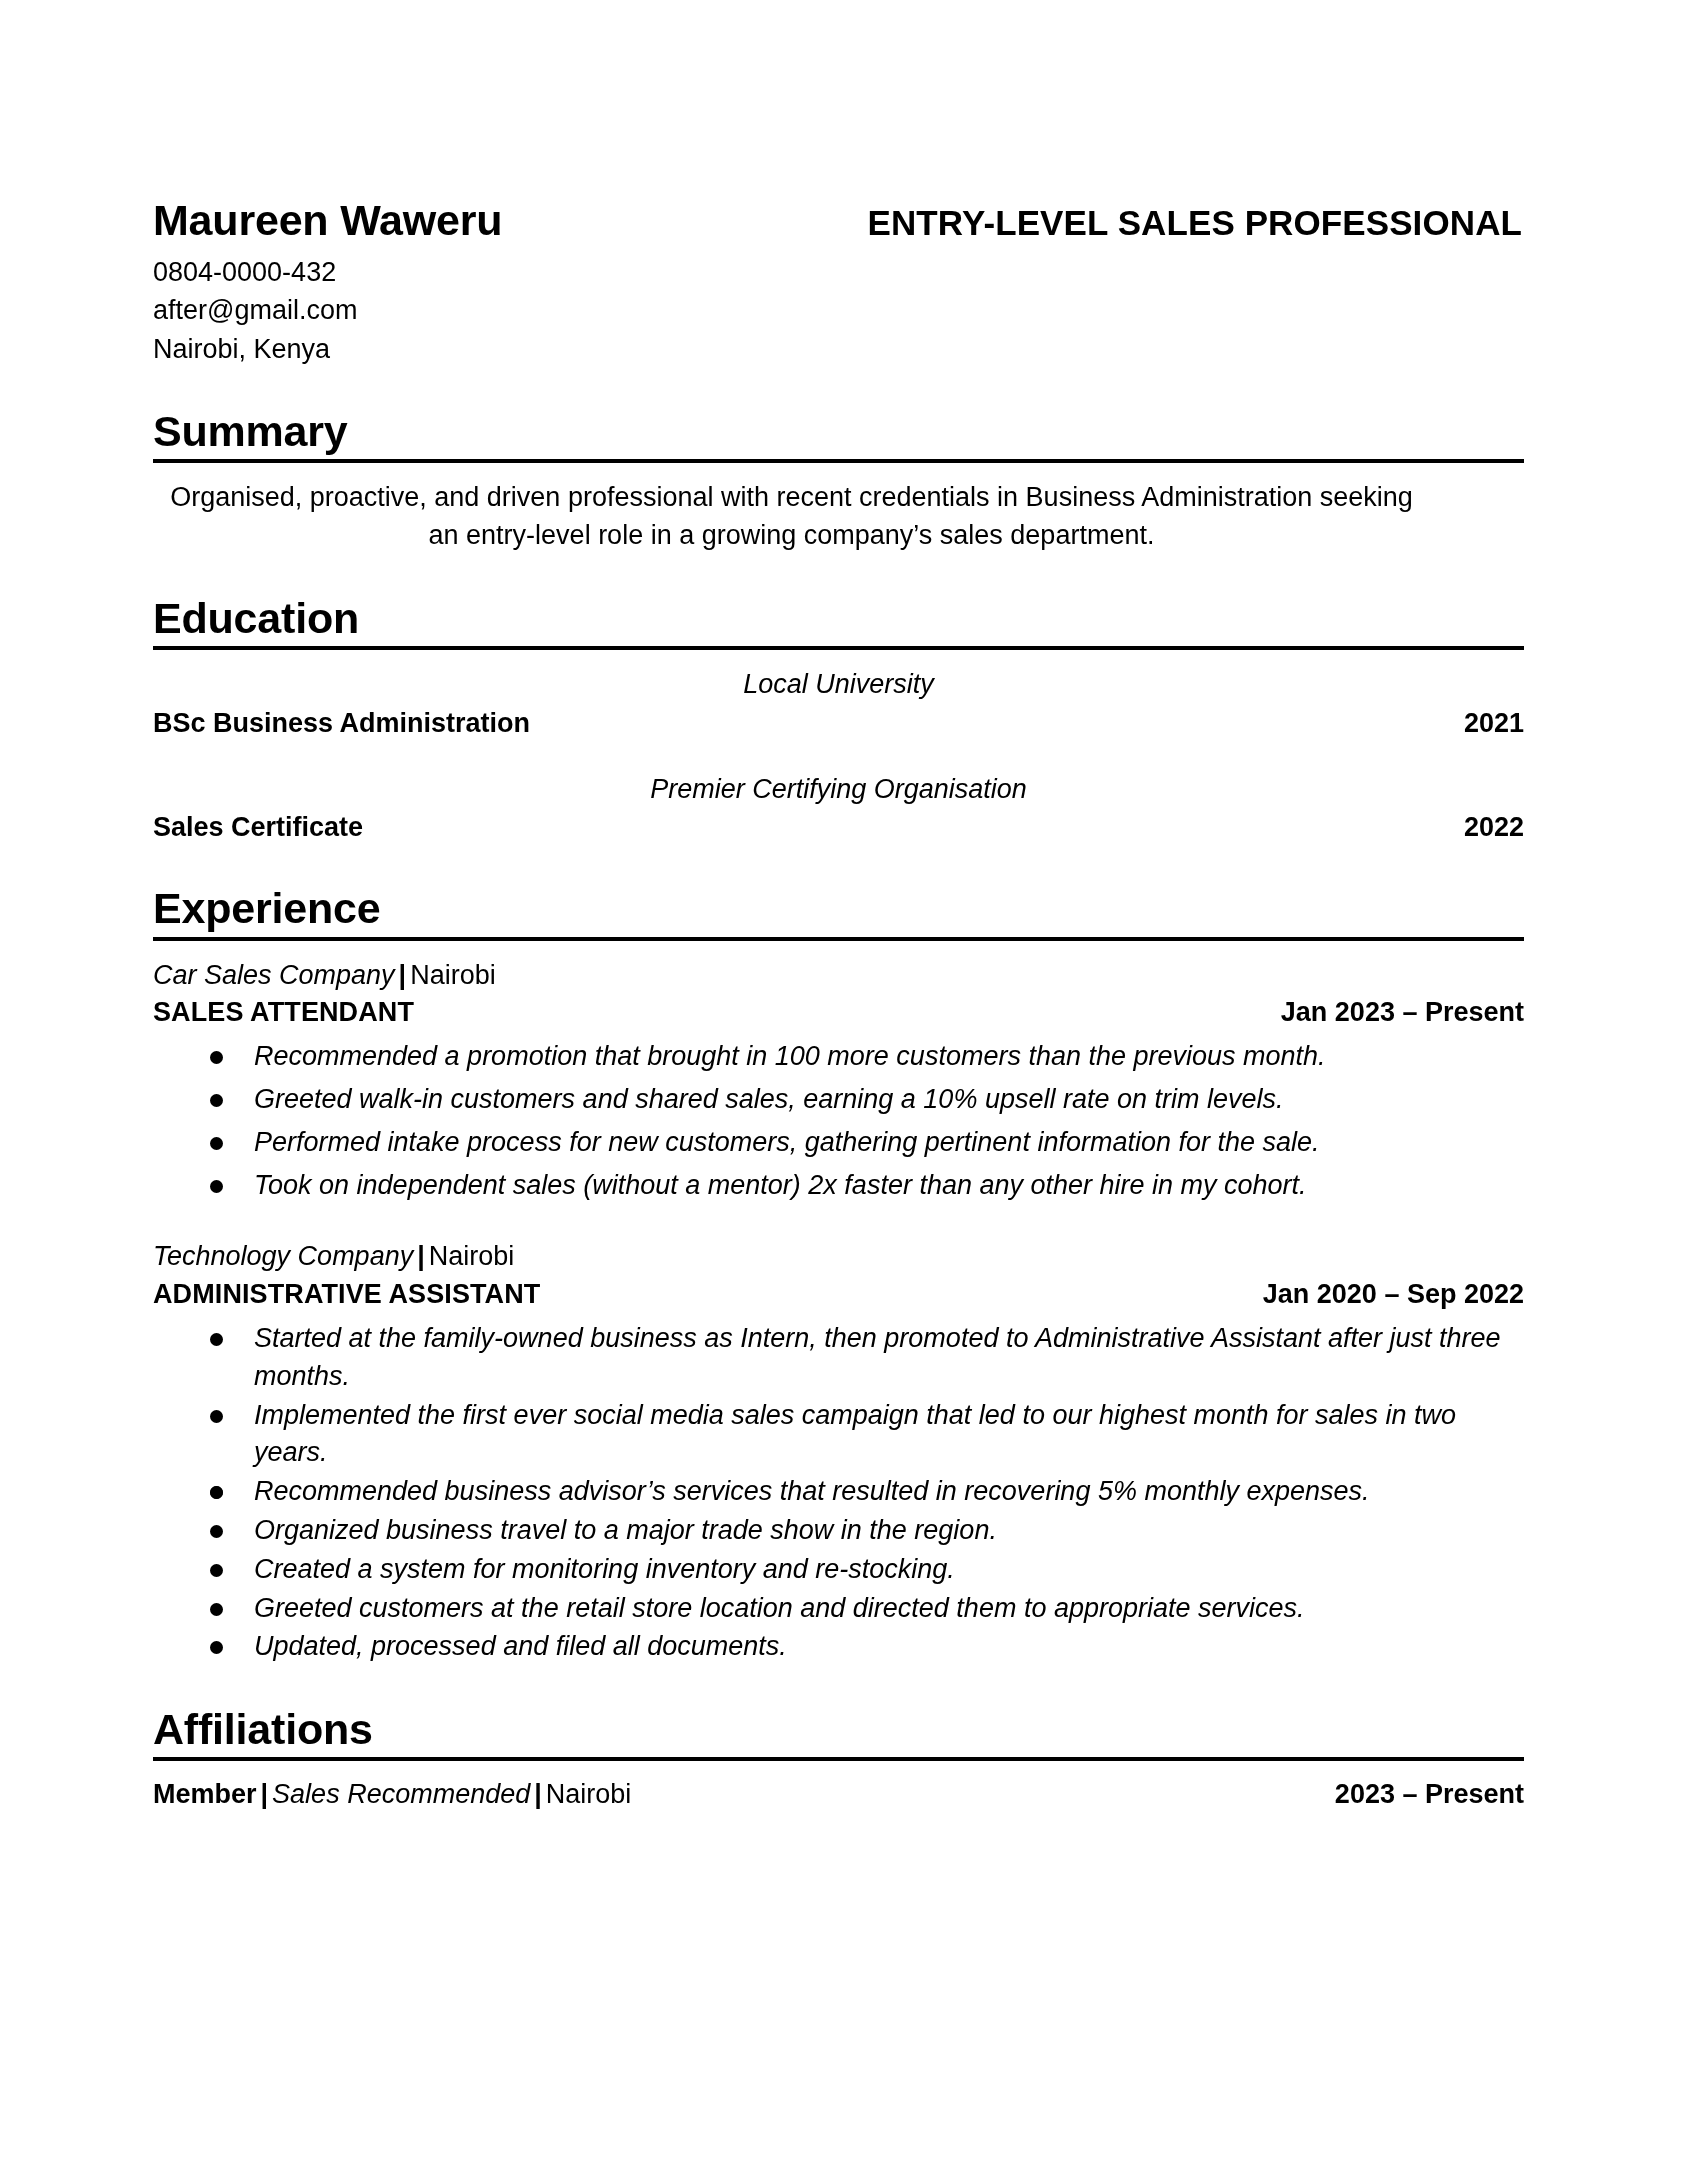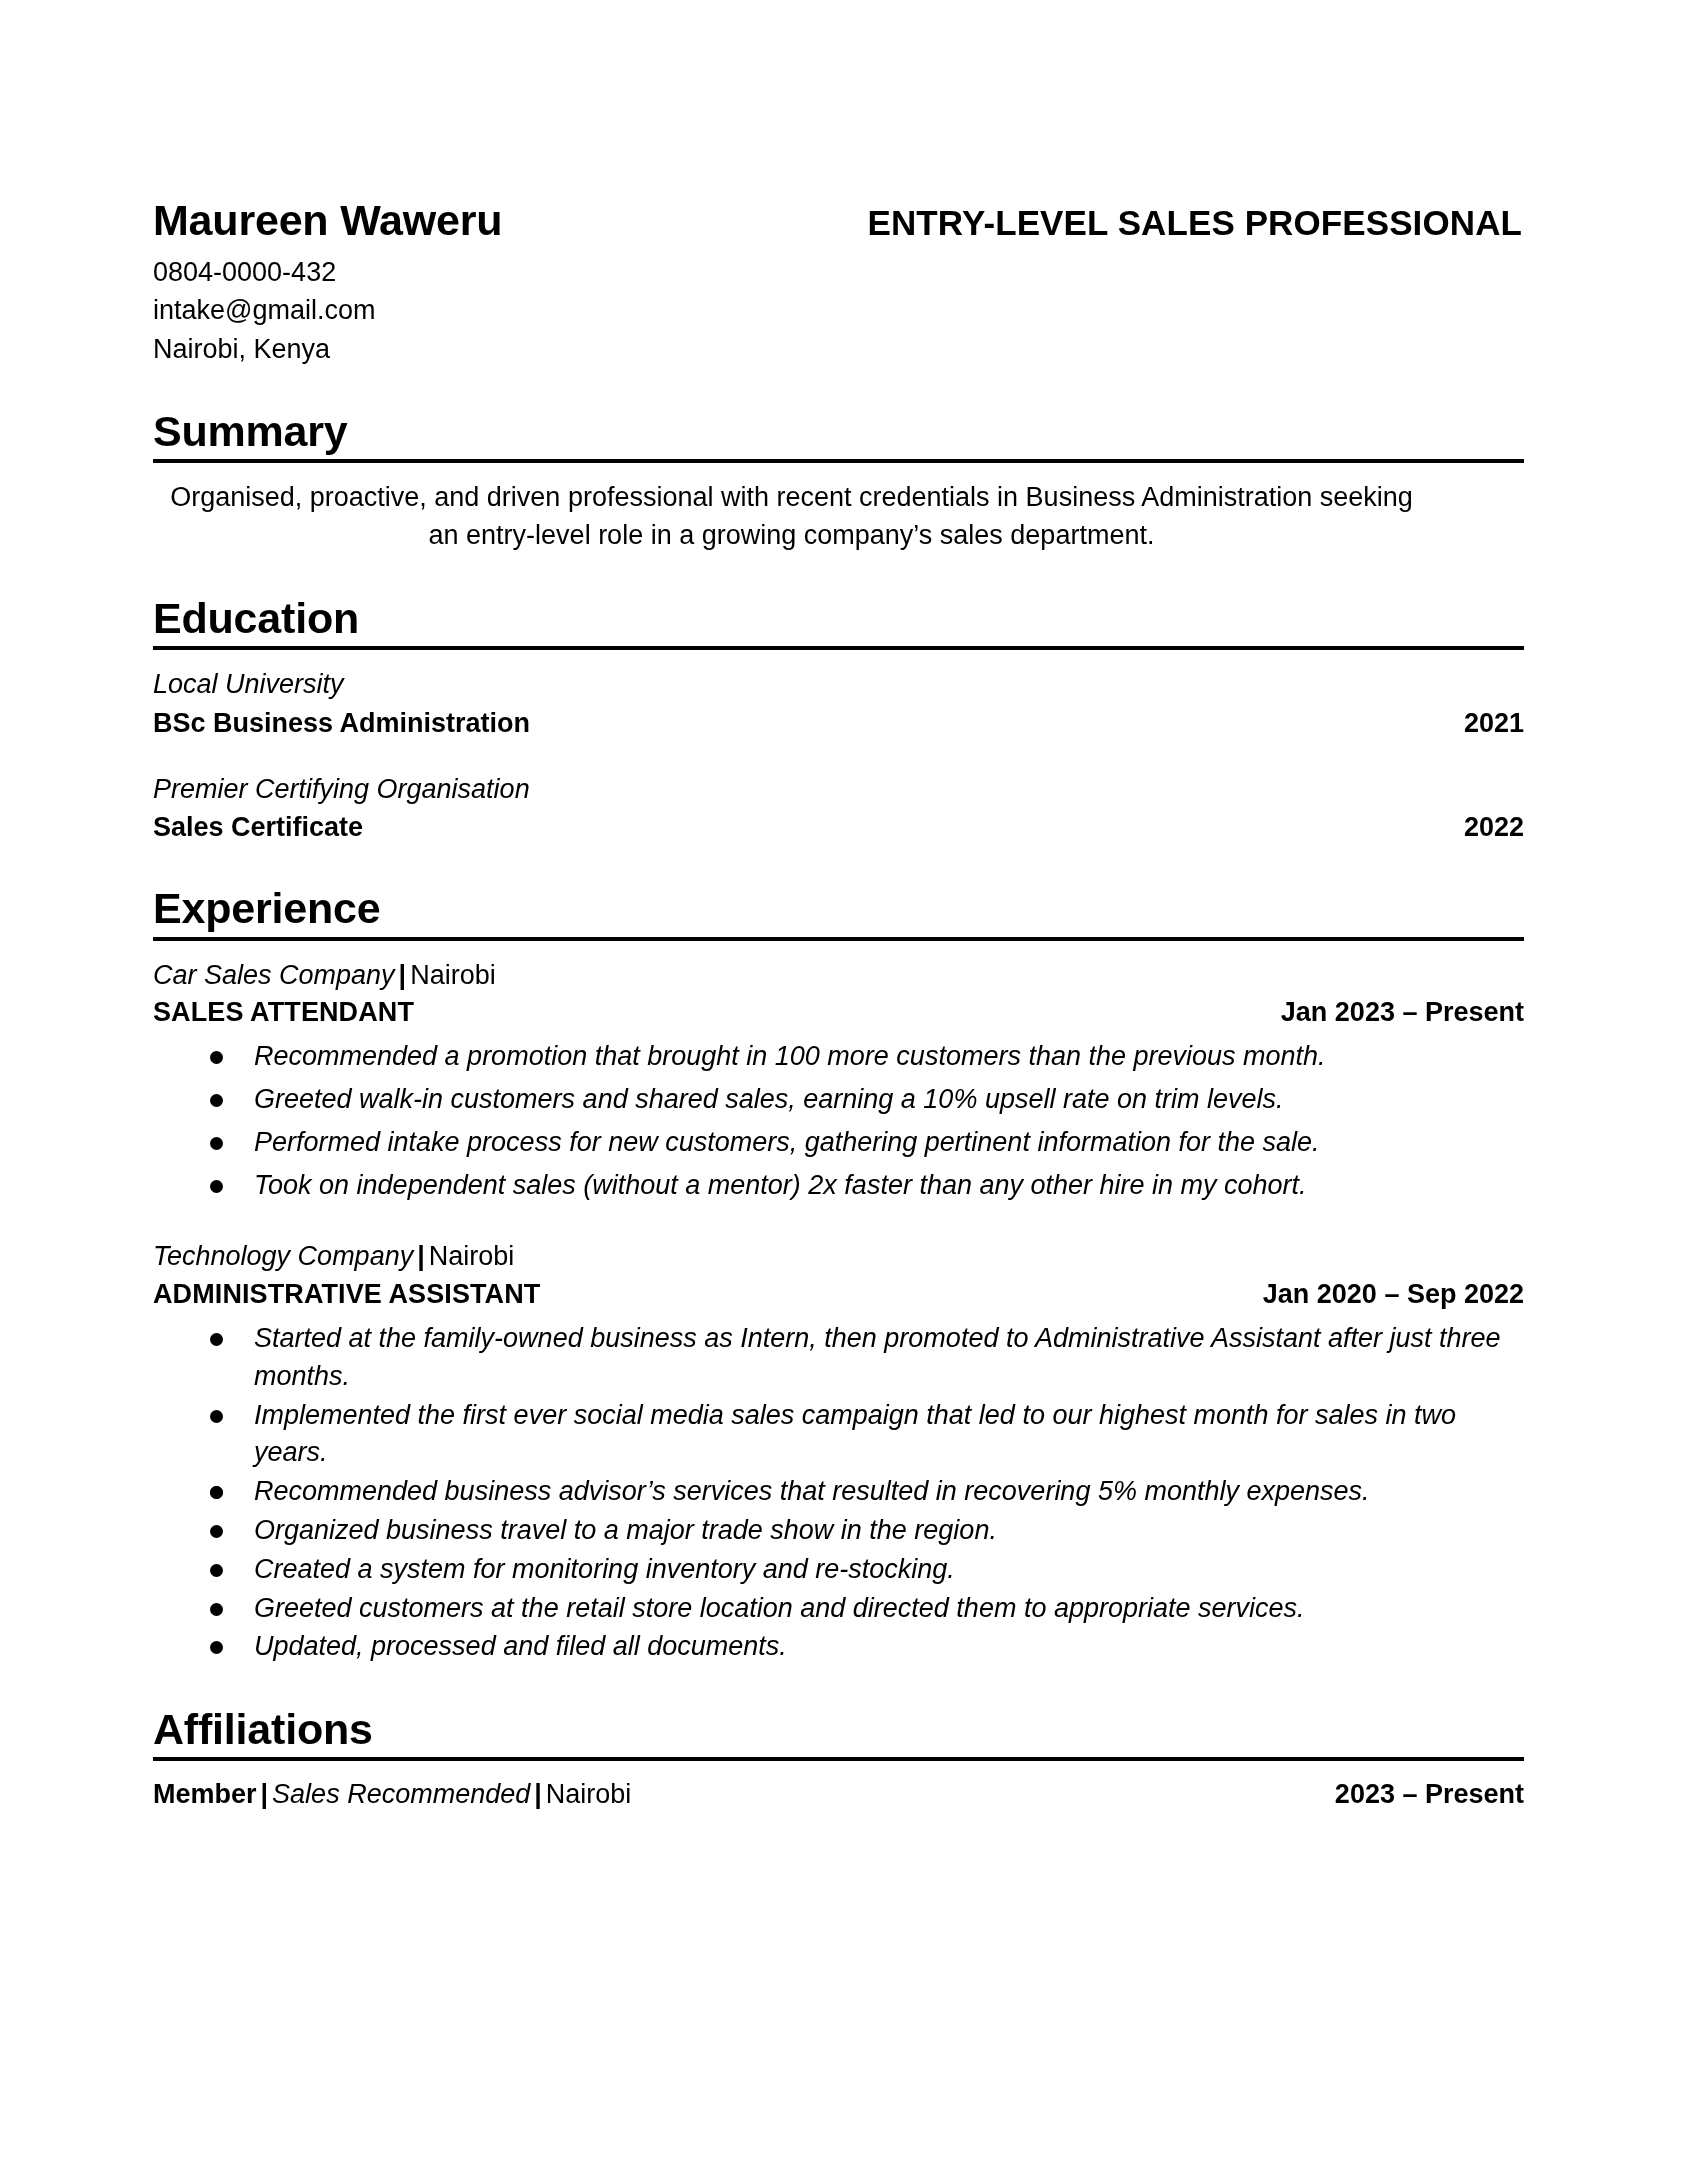--- a/index.html
+++ b/index.html
@@ -82,20 +82,21 @@
   }
 
   
   .edu-entry { margin-bottom: 30px; }
   .edu-entry:last-child { margin-bottom: 0; }
   .edu-org {
     font-size: 27px;
     font-style: italic;
     line-height: 1.35;
     margin: 0 0 3px 0;
+    text-align: center;
   }
   .row-split {
     display: flex;
     align-items: baseline;
     justify-content: space-between;
     width: 100%;
   }
   .edu-degree {
     font-size: 27px;
     font-weight: bold;
@@ -179,21 +180,21 @@
 </head>
 <body>
 
 <div class="page">
   <div class="sheet">
 
     <div class="header">
       <div class="header-left">
         <div class="name">Maureen Waweru</div>
         <div class="contact-line">0804-0000-432</div>
-        <div class="contact-line">intake@gmail.com</div>
+        <div class="contact-line">after@gmail.com</div>
         <div class="contact-line">Nairobi, Kenya</div>
       </div>
       <div class="job-title">ENTRY-LEVEL SALES PROFESSIONAL</div>
     </div>
 
     <div class="section">
       <div class="section-heading">Summary</div>
       <div class="section-rule"></div>
       <p class="summary-text">Organised, proactive, and driven professional with recent credentials in Business Administration seeking an entry-level role in a growing company’s sales department.</p>
     </div>

